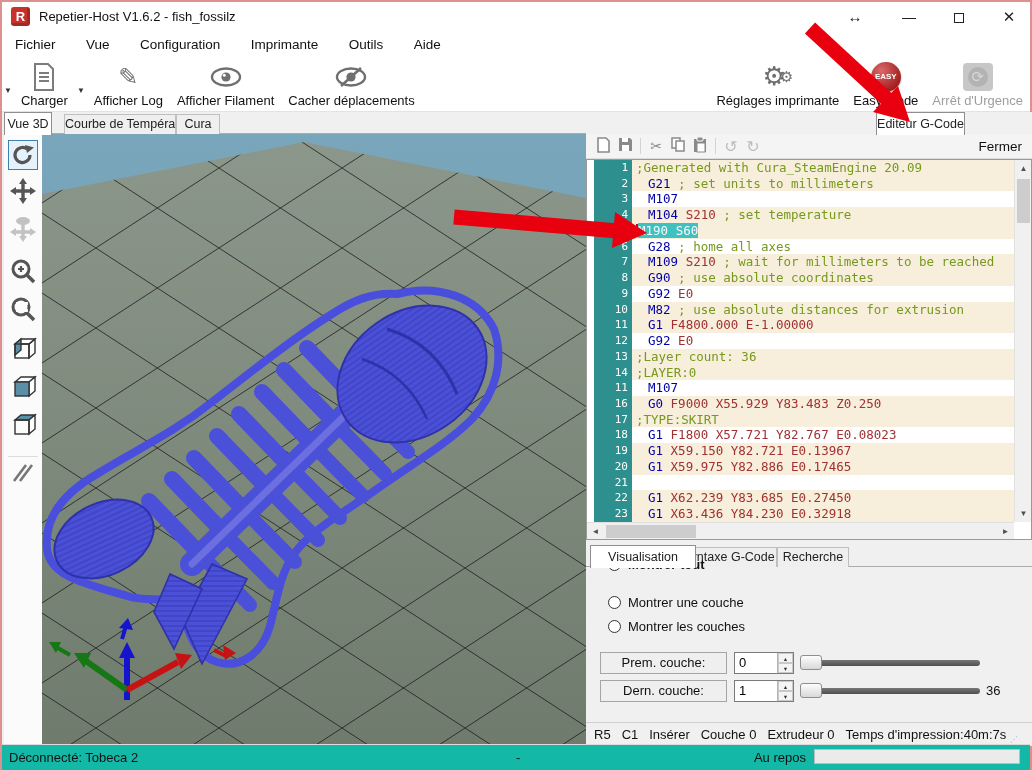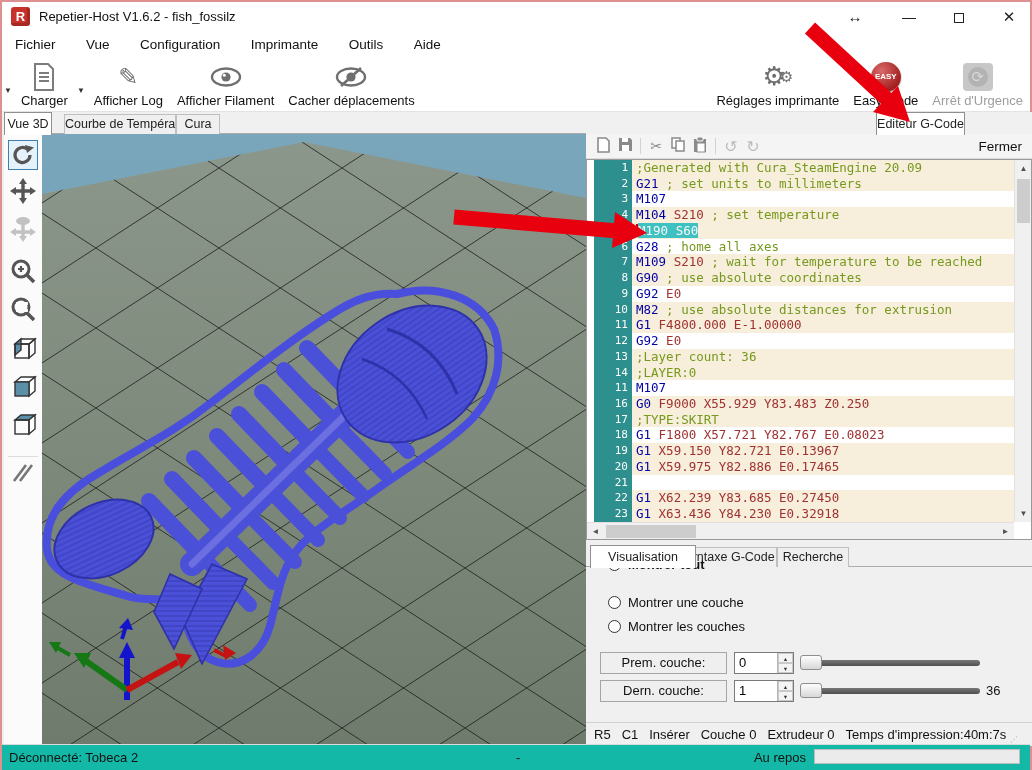--- a/index.html
+++ b/index.html
@@ -62,21 +62,21 @@
 
   
   #editor { position:absolute; left:0; top:47px; width:446px; height:381px; background:#fff; border:1px solid #999; }
   #code-lines { position:absolute; left:0; top:0; width:427px; height:362px; overflow:hidden; font-family:"DejaVu Sans Mono",monospace; font-size:12.5px; }
   .cl { display:flex; height:15.74px; line-height:15.74px; white-space:pre; }
   .clm { width:7px; background:#fff; }
   .cln { width:38px; background:#2E8F8F; color:#fff; font-size:11px; text-align:right; padding-right:4px; }
   .clt { flex:1; padding-left:4px; }
   .clc .clt { background:#F7EEDB; }
   .clw .clt { background:#FFFFFF; }
-  .tk-g { color:#0000A8; }
+  .tk-g { color:#0000A8;margin-left:12px; }
   .tk-p { color:#A03232; }
   .tk-c { color:#76991E; }
   .tk-t { color:#333; }
   .tk-s { background:#3FC1C1; color:#F8F8F8; }
   .caret { display:inline-block; width:2px; height:12px; background:#D40000; vertical-align:-1px; }
   
   #vscroll { position:absolute; right:0; top:0; width:17px; height:362px; background:#F0F0F0; border-left:1px solid #E0E0E0; }
   #hscroll { position:absolute; left:0; bottom:0; width:427px; height:17px; background:#F0F0F0; border-top:1px solid #E0E0E0; }
   .sb-btn { position:absolute; width:17px; height:17px; color:#505050; font-size:8px; text-align:center; line-height:17px; }
   .sb-thumb { position:absolute; background:#CDCDCD; }
@@ -452,21 +452,21 @@
     </div>
 
     <div id="editor">
       <div id="code-lines">
           <div class="cl clc"><span class="clm"></span><span class="cln">1</span><span class="clt"><span class="tk-c">;Generated with Cura_SteamEngine 20.09</span></span></div>
           <div class="cl clc"><span class="clm"></span><span class="cln">2</span><span class="clt"><span class="tk-g">G21</span><span class="tk-t"> </span><span class="tk-c">; set units to millimeters</span></span></div>
           <div class="cl clw"><span class="clm"></span><span class="cln">3</span><span class="clt"><span class="tk-g">M107</span></span></div>
           <div class="cl clc"><span class="clm"></span><span class="cln">4</span><span class="clt"><span class="tk-g">M104</span><span class="tk-t"> </span><span class="tk-p">S210</span><span class="tk-t"> </span><span class="tk-c">; set temperature</span></span></div>
           <div class="cl clc"><span class="clm"></span><span class="cln">5</span><span class="clt"><span class="caret"></span><span class="tk-s">M190 S60</span></span></div>
           <div class="cl clw"><span class="clm"></span><span class="cln">6</span><span class="clt"><span class="tk-g">G28</span><span class="tk-t"> </span><span class="tk-c">; home all axes</span></span></div>
-          <div class="cl clc"><span class="clm"></span><span class="cln">7</span><span class="clt"><span class="tk-g">M109</span><span class="tk-t"> </span><span class="tk-p">S210</span><span class="tk-t"> </span><span class="tk-c">; wait for temperature to be reached</span></span></div>
+          <div class="cl clc"><span class="clm"></span><span class="cln">7</span><span class="clt"><span class="tk-g">M109</span><span class="tk-t"> </span><span class="tk-p">S210</span><span class="tk-t"> </span><span class="tk-c">; wait for millimeters to be reached</span></span></div>
           <div class="cl clc"><span class="clm"></span><span class="cln">8</span><span class="clt"><span class="tk-g">G90</span><span class="tk-t"> </span><span class="tk-c">; use absolute coordinates</span></span></div>
           <div class="cl clw"><span class="clm"></span><span class="cln">9</span><span class="clt"><span class="tk-g">G92</span><span class="tk-t"> </span><span class="tk-p">E0</span></span></div>
           <div class="cl clc"><span class="clm"></span><span class="cln">10</span><span class="clt"><span class="tk-g">M82</span><span class="tk-t"> </span><span class="tk-c">; use absolute distances for extrusion</span></span></div>
           <div class="cl clc"><span class="clm"></span><span class="cln">11</span><span class="clt"><span class="tk-g">G1</span><span class="tk-t"> </span><span class="tk-p">F4800.000</span><span class="tk-t"> </span><span class="tk-p">E-1.00000</span></span></div>
           <div class="cl clw"><span class="clm"></span><span class="cln">12</span><span class="clt"><span class="tk-g">G92</span><span class="tk-t"> </span><span class="tk-p">E0</span></span></div>
           <div class="cl clc"><span class="clm"></span><span class="cln">13</span><span class="clt"><span class="tk-c">;Layer count: 36</span></span></div>
           <div class="cl clc"><span class="clm"></span><span class="cln">14</span><span class="clt"><span class="tk-c">;LAYER:0</span></span></div>
           <div class="cl clw"><span class="clm"></span><span class="cln">11</span><span class="clt"><span class="tk-g">M107</span></span></div>
           <div class="cl clc"><span class="clm"></span><span class="cln">16</span><span class="clt"><span class="tk-g">G0</span><span class="tk-t"> </span><span class="tk-p">F9000</span><span class="tk-t"> </span><span class="tk-p">X55.929</span><span class="tk-t"> </span><span class="tk-p">Y83.483</span><span class="tk-t"> </span><span class="tk-p">Z0.250</span></span></div>
           <div class="cl clc"><span class="clm"></span><span class="cln">17</span><span class="clt"><span class="tk-c">;TYPE:SKIRT</span></span></div>

